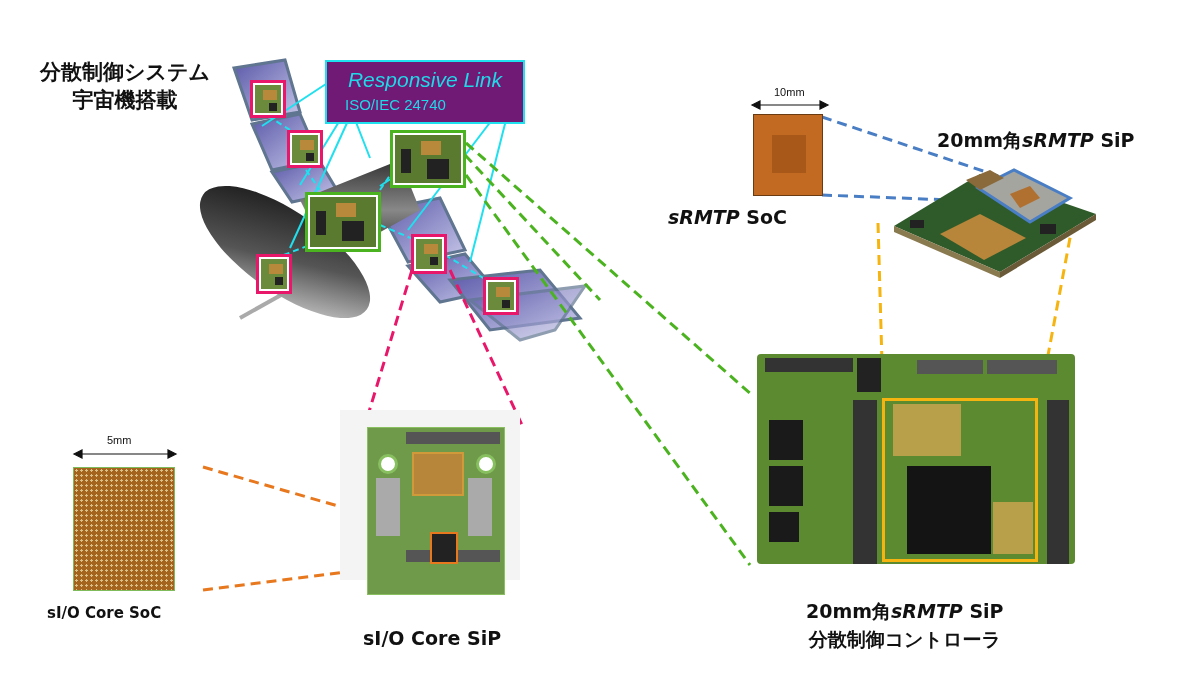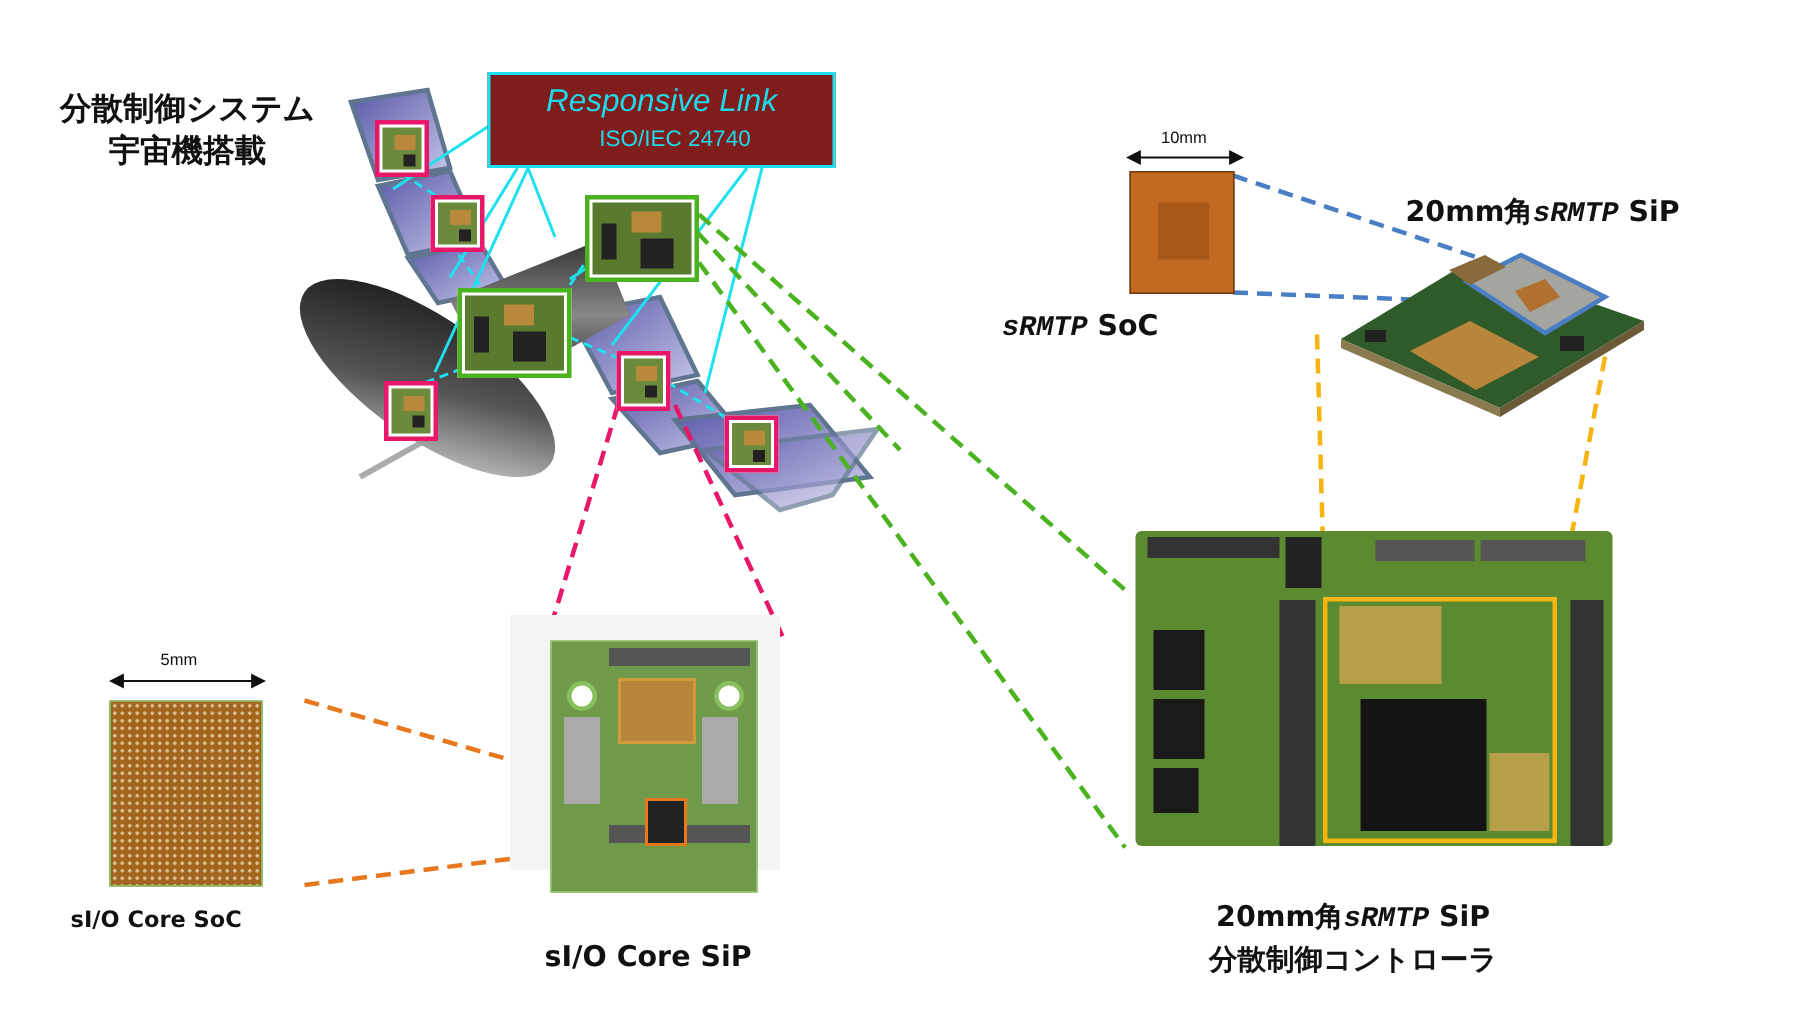--- a/index.html
+++ b/index.html
@@ -1,29 +1,29 @@
 <!DOCTYPE html>
 <html><head>
 <meta charset="utf-8">
 <style>
   html,body{margin:0;padding:0;}
   body{width:1200px;height:674px;background:#ffffff;position:relative;overflow:hidden;font-family:"Liberation Sans","DejaVu Sans",sans-serif;}
   .abs{position:absolute;}
   .label{position:absolute;font-weight:bold;color:#111;white-space:nowrap;font-family:"DejaVu Sans","Liberation Sans",sans-serif;}
-  .label i{font-style:italic;font-family:Liberation Mono, monospace;}
+  .label i{font-style:italic;}
   #connectors{position:absolute;left:0;top:0;width:1200px;height:674px;pointer-events:none;}
   .chip-thumb{position:absolute;box-sizing:border-box;}
   .pink{border:3px solid #e8176a;background:#fff;padding:2px;}
   .green-frame{border:3px solid #4cb320;background:#fff;padding:2px;}
   .pcb{width:100%;height:100%;background:#6c8a3c;position:relative;overflow:hidden;}
   .pcb .gold{position:absolute;background:#b8893a;}
   .pcb .blk{position:absolute;background:#222;}
-  .rl-box{position:absolute;left:325px;top:48px;width:232px;height:64px;border:2px solid #1fe0ee;box-sizing:border-box;background:#7f1d1d;}
+  .rl-box{position:absolute;left:325px;top:60px;width:200px;height:64px;border:2px solid #1fe0ee;box-sizing:border-box;background:#701a75;}
   .rl-title{position:absolute;left:0;right:0;top:6px;text-align:center;color:#1fd8e8;font-style:italic;font-size:21px;font-family:"Liberation Sans",sans-serif;}
-  .rl-sub{position:absolute;left:0;right:0;top:34px;text-align:center;color:#1fd8e8;font-size:15px;font-family:"Liberation Sans",sans-serif;padding-left:18px;}
+  .rl-sub{position:absolute;left:0;right:0;top:34px;color:#1fd8e8;font-size:15px;font-family:"Liberation Sans",sans-serif;padding-left:18px;}
   .dim{position:absolute;font-size:11px;color:#111;font-family:Liberation Sans, sans-serif;}
 </style>
 </head>
 <body>
 
 <svg id="connectors" viewBox="0 0 1200 674">
   <defs>
     <linearGradient id="dishGrad" x1="0" y1="0" x2="1" y2="1">
       <stop offset="0" stop-color="#111"></stop>
       <stop offset="0.55" stop-color="#555"></stop>

